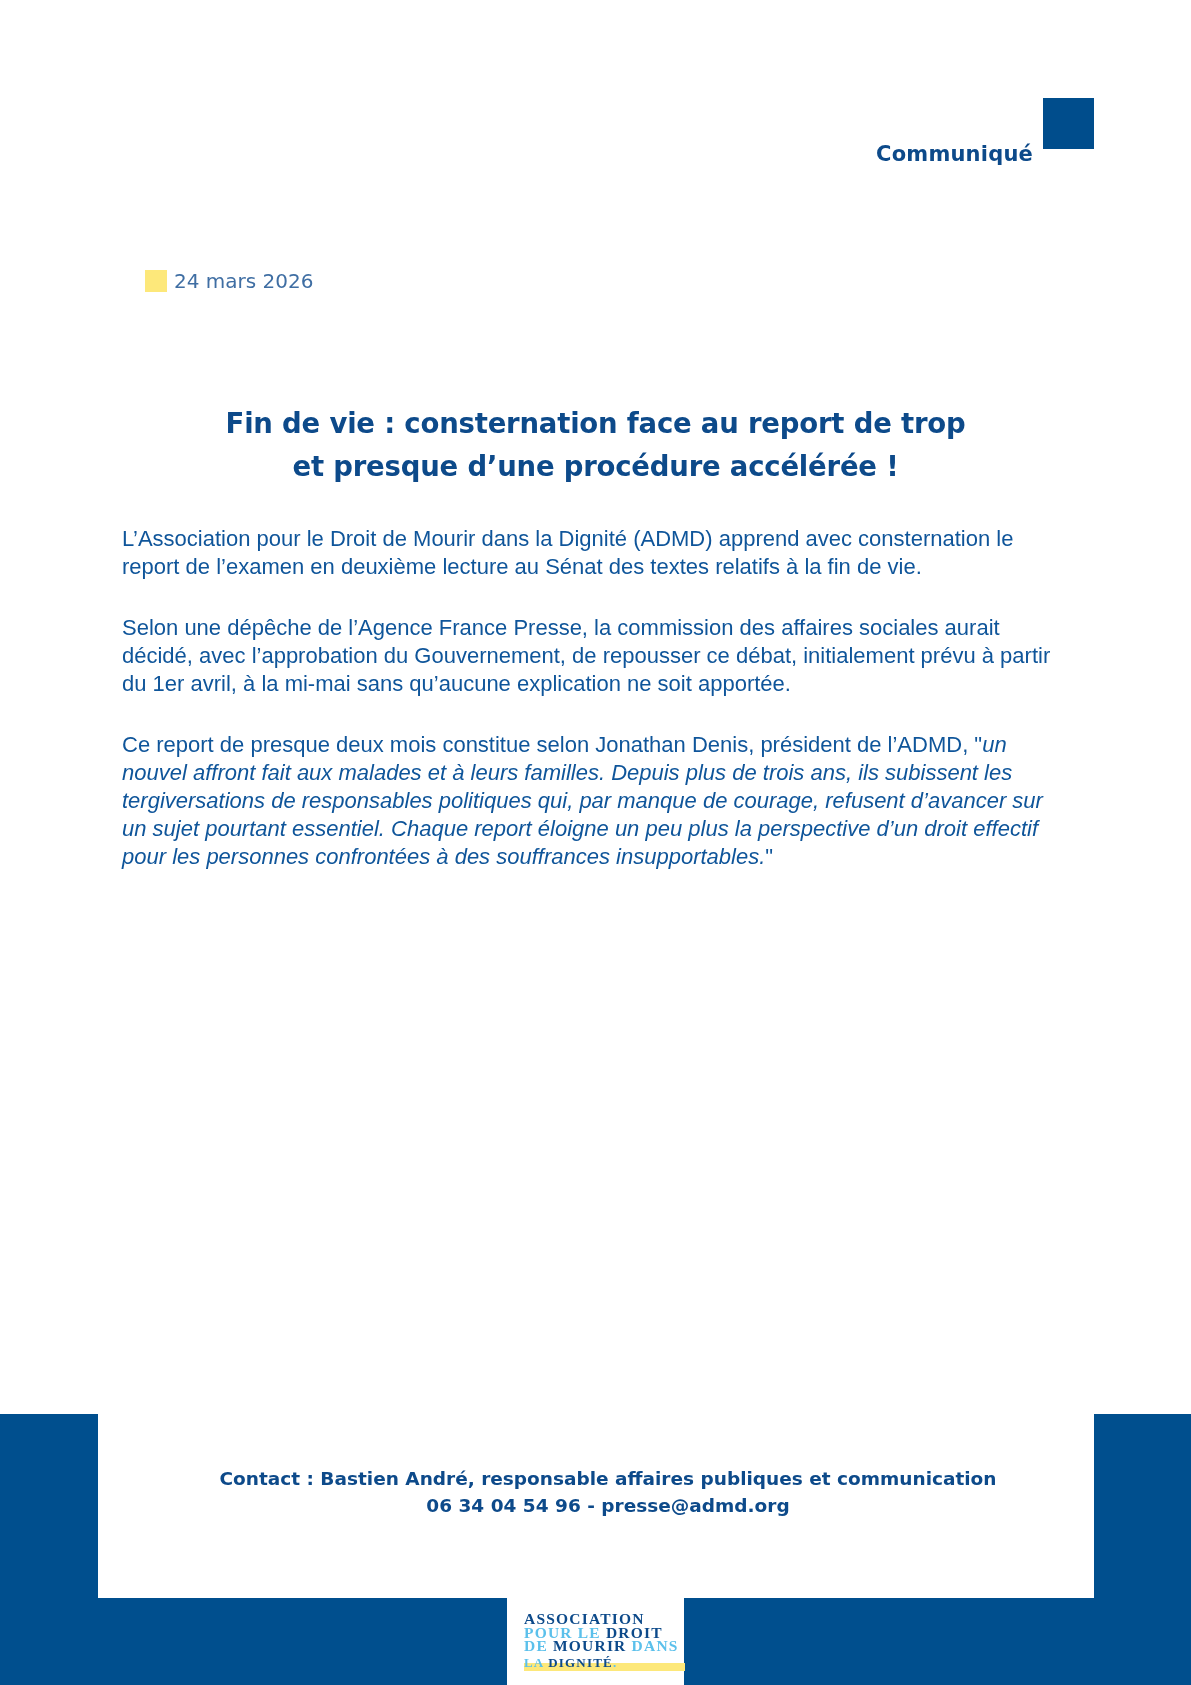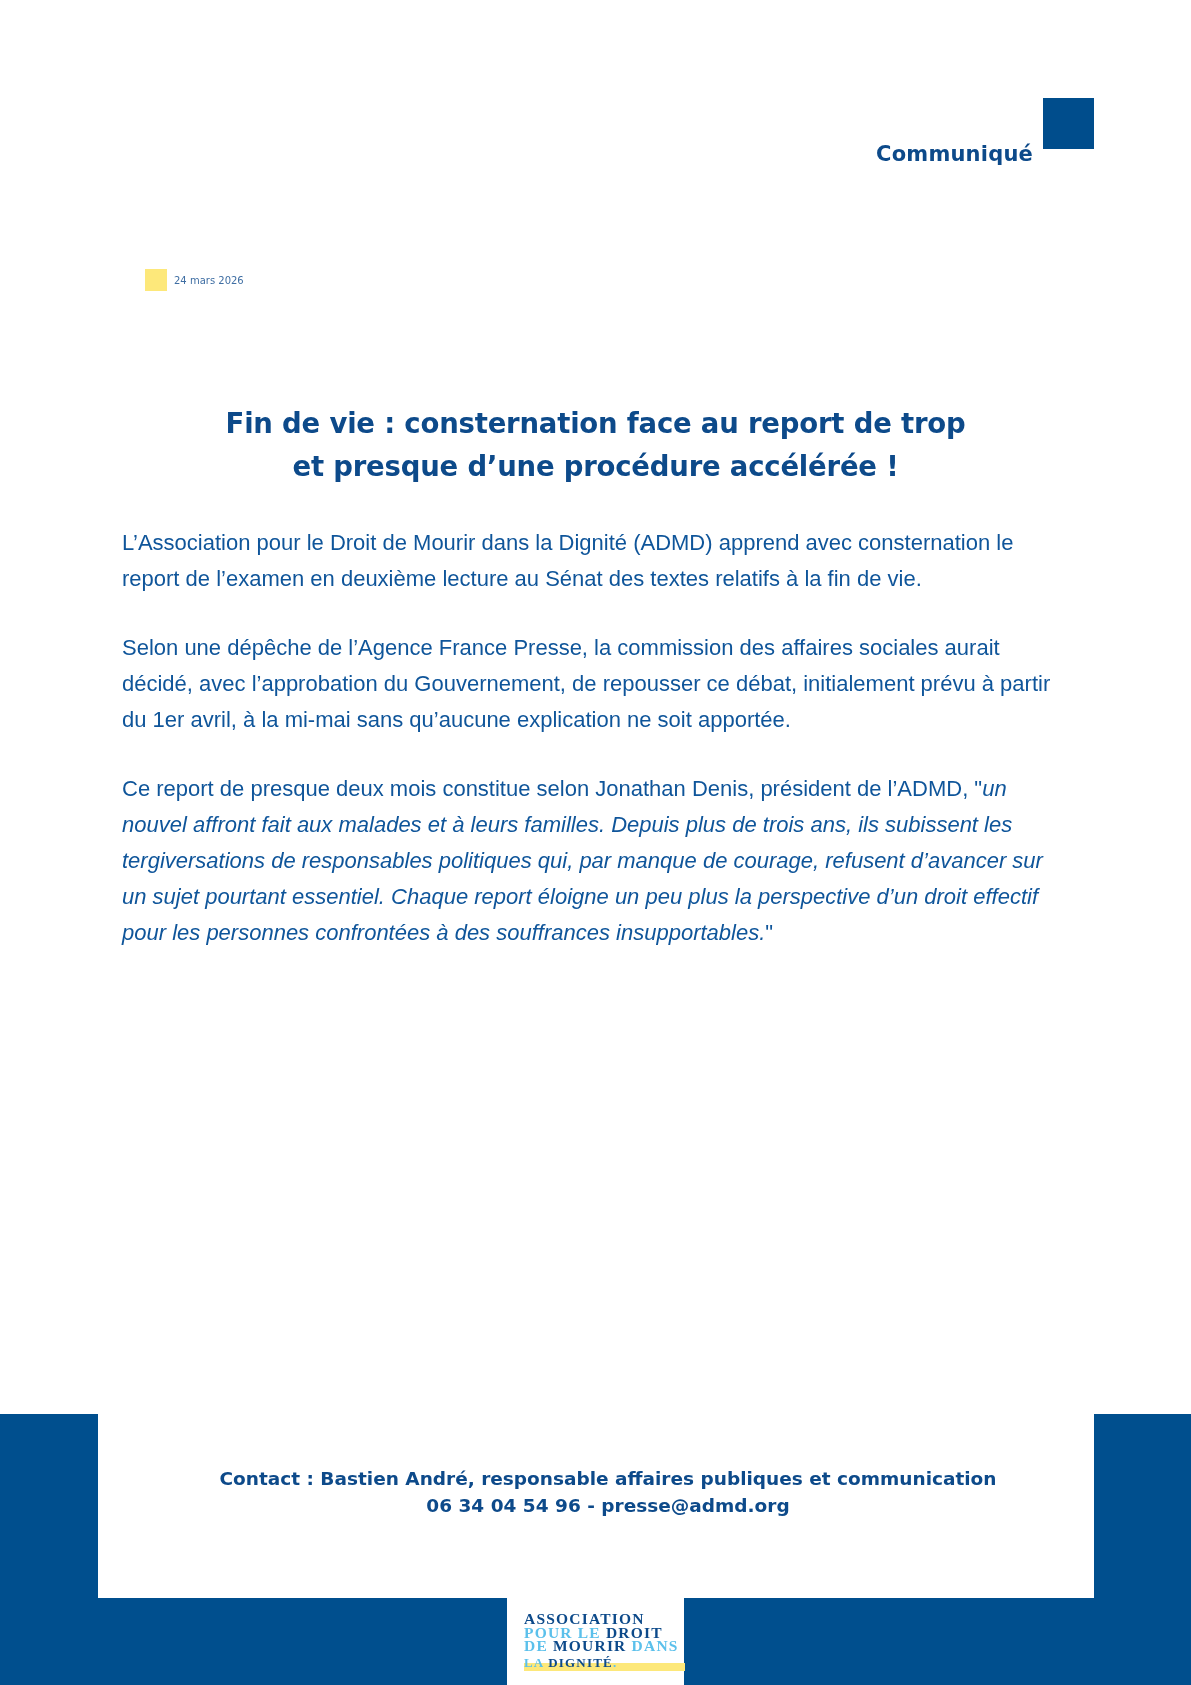--- a/index.html
+++ b/index.html
@@ -15,33 +15,33 @@
     font-size: 21px; color: #0d4a8a; letter-spacing: 0.2px; margin-top: 34px;
   }
   .header-square {
     position: absolute; left: 1043px; top: 98px; width: 51px; height: 51px;
     background: #004d8c;
   }
   .date-row {
     position: absolute; left: 145px; top: 269px; display: flex; align-items: center;
   }
   .date-marker { width: 22px; height: 22px; background: #fde87a; margin-right: 7px; }
-  .date-text { font-family: "DejaVu Sans", sans-serif; font-size: 10px; color: #3f6ea3; }
+  .date-text { font-family: "DejaVu Sans", sans-serif; font-size: 20px; color: #3f6ea3; }
   .title {
     position: absolute; left: 100px; width: 991px; top: 402px;
     text-align: center; font-family: "DejaVu Sans", sans-serif;
     font-weight: bold; font-size: 27.5px; line-height: 43px; color: #0d4a8a;
     letter-spacing: -0.2px;
   }
   .body {
     position: absolute; left: 122px; width: 950px; top: 525px;
   }
   .para {
     font-family: "Liberation Sans", sans-serif; font-size: 22px;
-    line-height: 36px; color: #0f559a; margin: 0 0 33px 0;
+    line-height: 28px; color: #0f559a; margin: 0 0 33px 0;
   }
   .para em { font-style: italic; }
   .footer-left {
     position: absolute; left: 0; top: 1414px; width: 98px; height: 271px; background: #004f8e;
   }
   .footer-right {
     position: absolute; left: 1094px; top: 1414px; width: 97px; height: 271px; background: #004f8e;
   }
   .footer-band-left {
     position: absolute; left: 0; top: 1598px; width: 507px; height: 87px; background: #004f8e;

